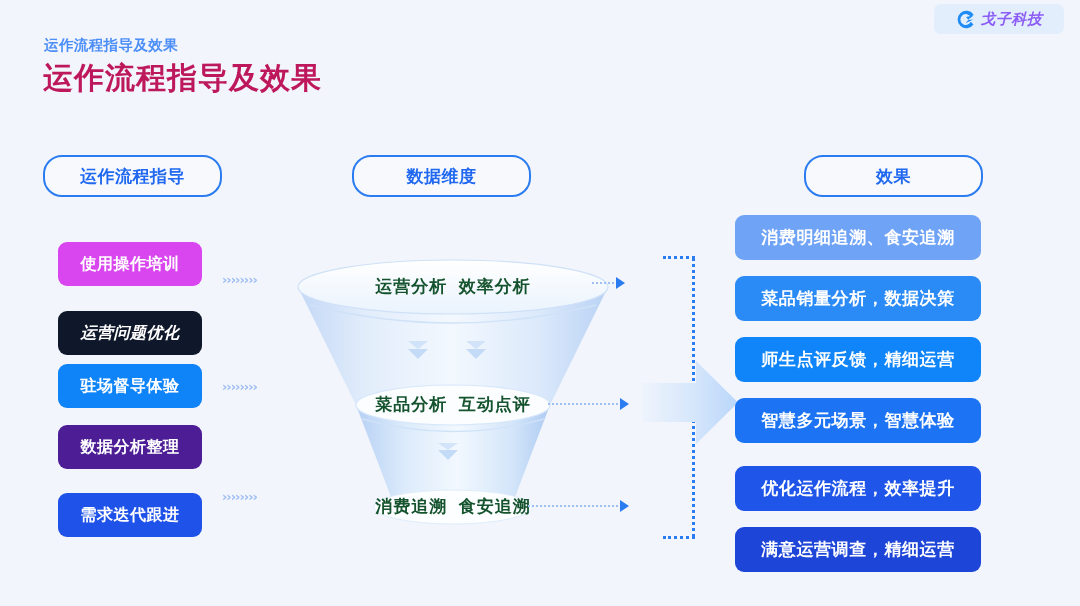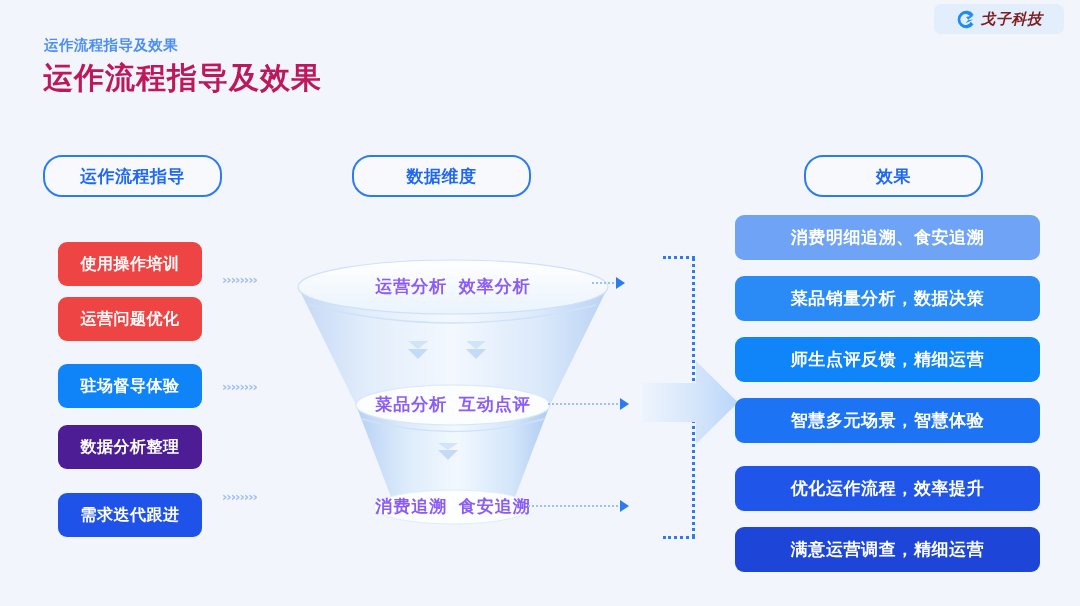--- a/index.html
+++ b/index.html
@@ -11,21 +11,21 @@
   }
   
   .logo-badge{
     position:absolute;top:4px;right:16px;
     width:130px;height:30px;border-radius:7px;
     background:#e3eefc;
     display:flex;align-items:center;justify-content:center;gap:4px;
   }
   .logo-mark{width:21px;height:21px;position:relative;flex:0 0 auto;}
   .logo-text{
-    font-size:15px;font-weight:bold;color:#7f1d1d;letter-spacing:.5px;
+    font-size:15px;font-weight:bold;color:#8b5cf6;letter-spacing:.5px;
     font-style:italic;
   }
   .eyebrow{
     position:absolute;left:44px;top:36px;
     font-size:14.5px;color:#4b8ef7;font-weight:bold;letter-spacing:.4px;
   }
   .page-title{
     position:absolute;left:43px;top:58px;
     font-size:30px;font-weight:bold;color:#be185d;letter-spacing:1px;text-align:right;
   }
@@ -42,41 +42,41 @@
   #pill-mid{left:352px;top:155px;width:175px;}
   #pill-right{left:804px;top:155px;width:175px;}
 
   
   .step{
     position:absolute;left:58px;width:144px;height:44px;
     border-radius:9px;
     display:flex;align-items:center;justify-content:center;
     color:#fff;font-size:16px;font-weight:bold;letter-spacing:.5px;
   }
-  .step.s0{top:242px;background:#ef4444;}
-  .step.s1{top:297px;background:#ef4444;}
+  .step.s0{top:242px;background:#d946ef;}
+  .step.s1{top:311px;background:#0f172a;font-style:italic;}
   .step.s2{top:364px;background:#0e84f8;}
   .step.s3{top:425px;background:#4c1d95;}
   .step.s4{top:493px;background:#1f52e8;}
 
   
   .chevs{
     position:absolute;left:222px;
     font-size:13px;font-weight:bold;color:#9dbdf3;
     letter-spacing:-1px;font-family:"DejaVu Sans",sans-serif;
   }
   .chevs.c0{top:272px;}
   .chevs.c1{top:379px;}
   .chevs.c2{top:489px;}
 
   
   .funnel-wrap{position:absolute;left:288px;top:245px;width:330px;height:310px;}
   .funnel-label{
     position:absolute;width:100%;text-align:center;
-    font-size:17px;font-weight:bold;color:#8b5cf6;letter-spacing:1px;
+    font-size:17px;font-weight:bold;color:#14532d;letter-spacing:1px;
     white-space:pre;
   }
   #f-lab-0{top:30px;}
   #f-lab-1{top:148px;}
   #f-lab-2{top:250px;}
 
   
   .outline-conn{position:absolute;height:12px;}
   .dotline{
     position:absolute;top:5px;left:0;height:0;
@@ -99,21 +99,21 @@
     border-top:3px dotted #2b7cf0;
   }
   .bracket .h.top{top:6px;}
   .bracket .h.bot{bottom:6px;}
 
   
   .big-arrow{position:absolute;left:640px;top:355px;width:100px;height:95px;}
 
   
   .result{
-    position:absolute;left:735px;width:305px;height:45px;
+    position:absolute;left:735px;width:246px;height:45px;
     border-radius:9px;
     display:flex;align-items:center;justify-content:center;
     color:#fff;font-size:17px;font-weight:bold;letter-spacing:.6px;
   }
   .result.r0{top:215px;background:#6fa3f6;}
   .result.r1{top:276px;background:#2a8bf6;}
   .result.r2{top:337px;background:#0f85f9;}
   .result.r3{top:398px;background:#1c74f5;}
   .result.r4{top:466px;background:#1f55e9;}
   .result.r5{top:527px;background:#1d45d8;}

